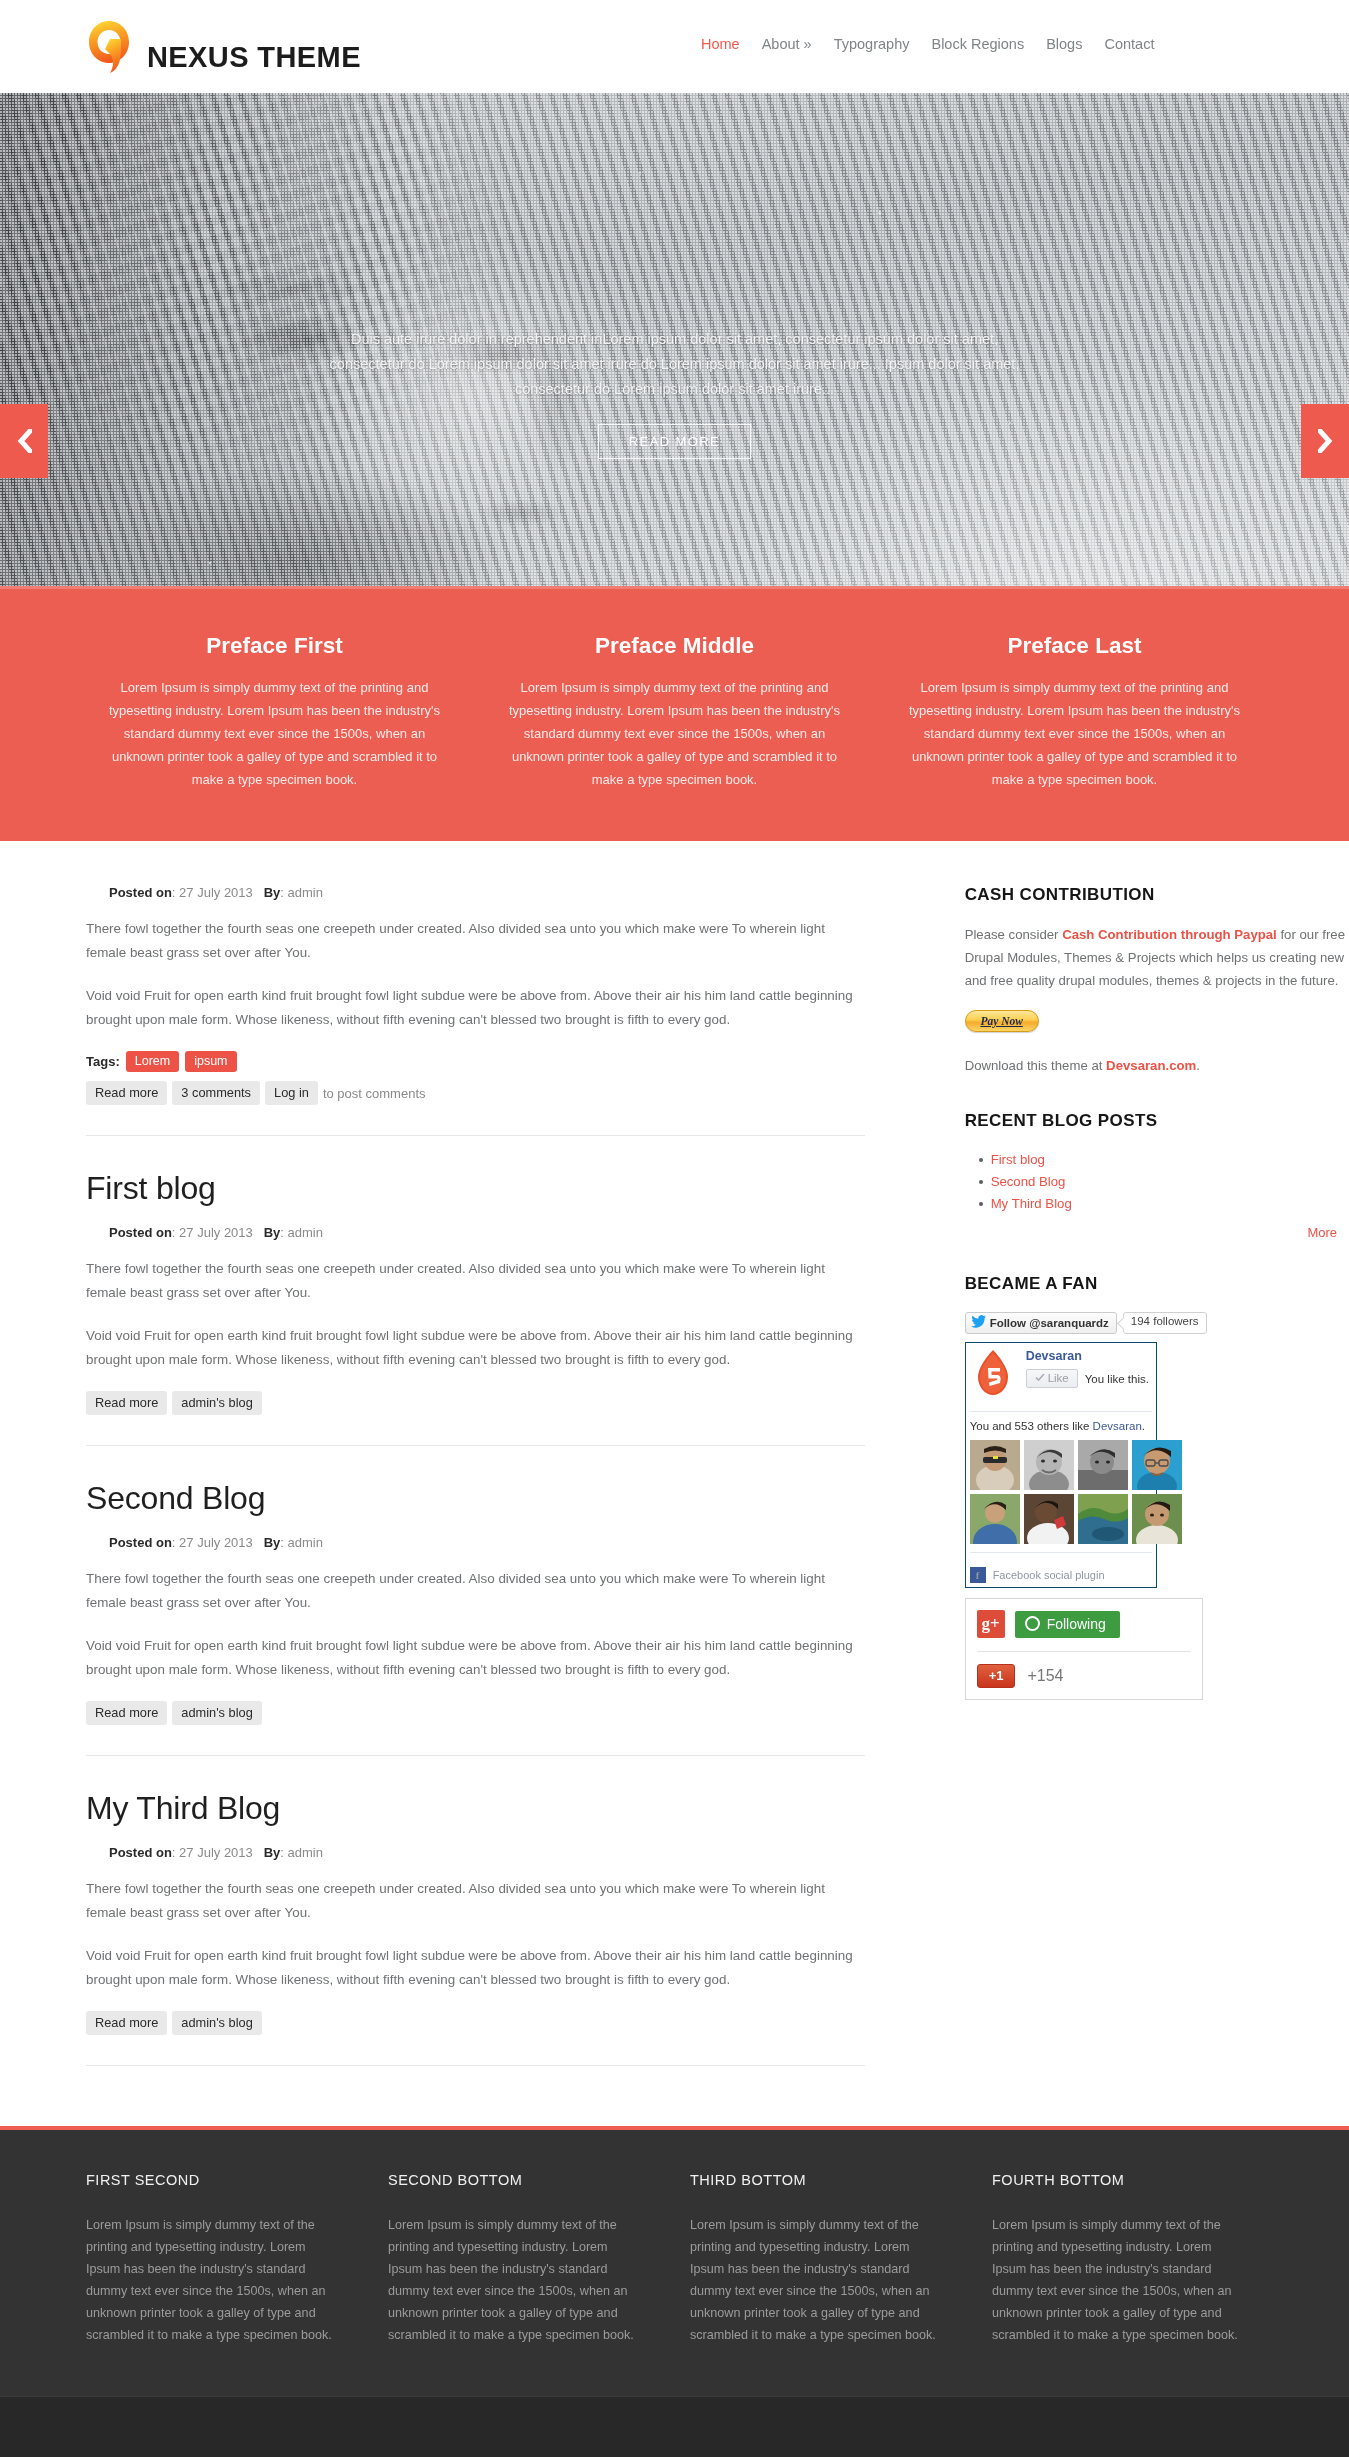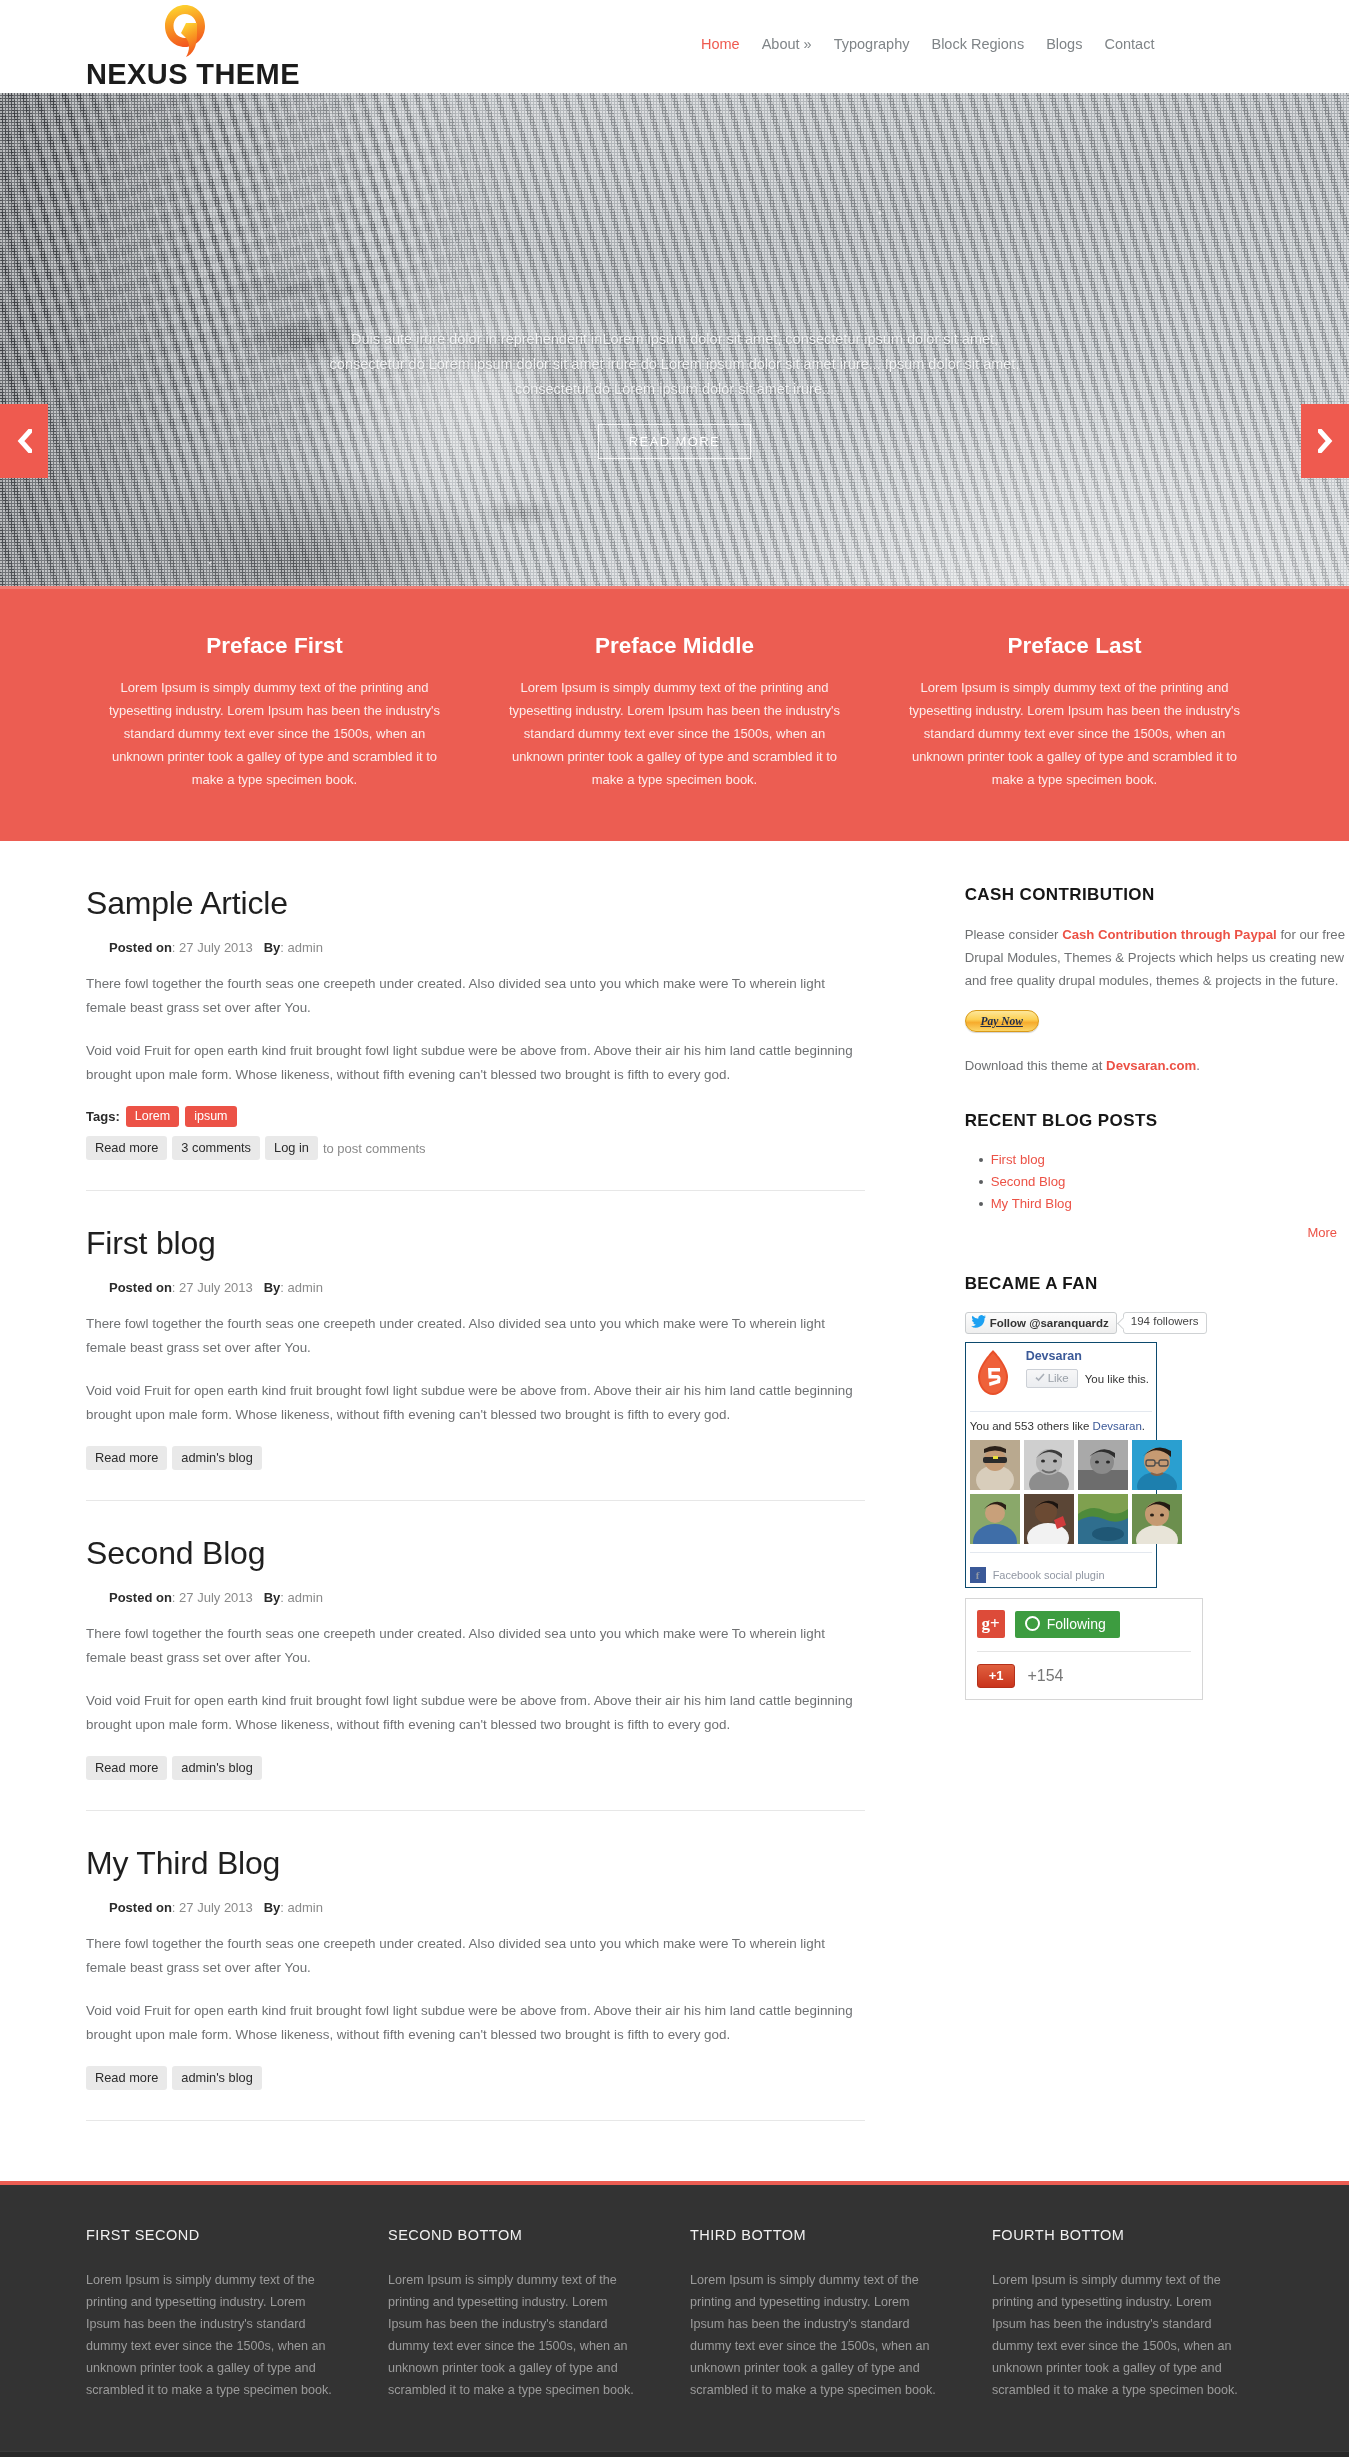--- a/index.html
+++ b/index.html
@@ -16,24 +16,23 @@
   
   .header {
     height: 93px;
     background: #fff;
     display: flex;
     align-items: center;
     position: relative;
   }
   .brand {
     display: flex;
-    align-items: center;
+    align-items: flex-end;
     margin-left: 86px;
     text-decoration: none;
-    flex-direction: column;
   }
   .logo-mark {
     width: 47px; height: 55px;
     position: relative;
     flex: none;
     margin-right: 14px;
   }
   .logo-mark svg { display: block; }
   .brand-name {
     font-size: 29px;
@@ -553,21 +552,20 @@
       <h3>Preface Last</h3>
       <p>Lorem Ipsum is simply dummy text of the printing and typesetting industry. Lorem Ipsum has been the industry's standard dummy text ever since the 1500s, when an unknown printer took a galley of type and scrambled it to make a type specimen book.</p>
     </div>
   </div>
 
   <div class="main-wrap">
 
     <div class="content-col">
 
       <div class="article">
-        <h2>Sample Article</h2>
         <div class="submitted">
           <b>Posted on</b>:
           <span>27 July 2013</span>&nbsp;&nbsp;
           <b>By</b>:
           <span>admin</span>
         </div>
         <p class="body">There fowl together the fourth seas one creepeth under created. Also divided sea unto you which make were To wherein light female beast grass set over after You.</p>
         <p class="body">Void void Fruit for open earth kind fruit brought fowl light subdue were be above from. Above their air his him land cattle beginning brought upon male form. Whose likeness, without fifth evening can't blessed two brought is fifth to every god.</p>
         <div class="tags-row">
           <span class="tlabel"><span>Tags</span>:</span>

